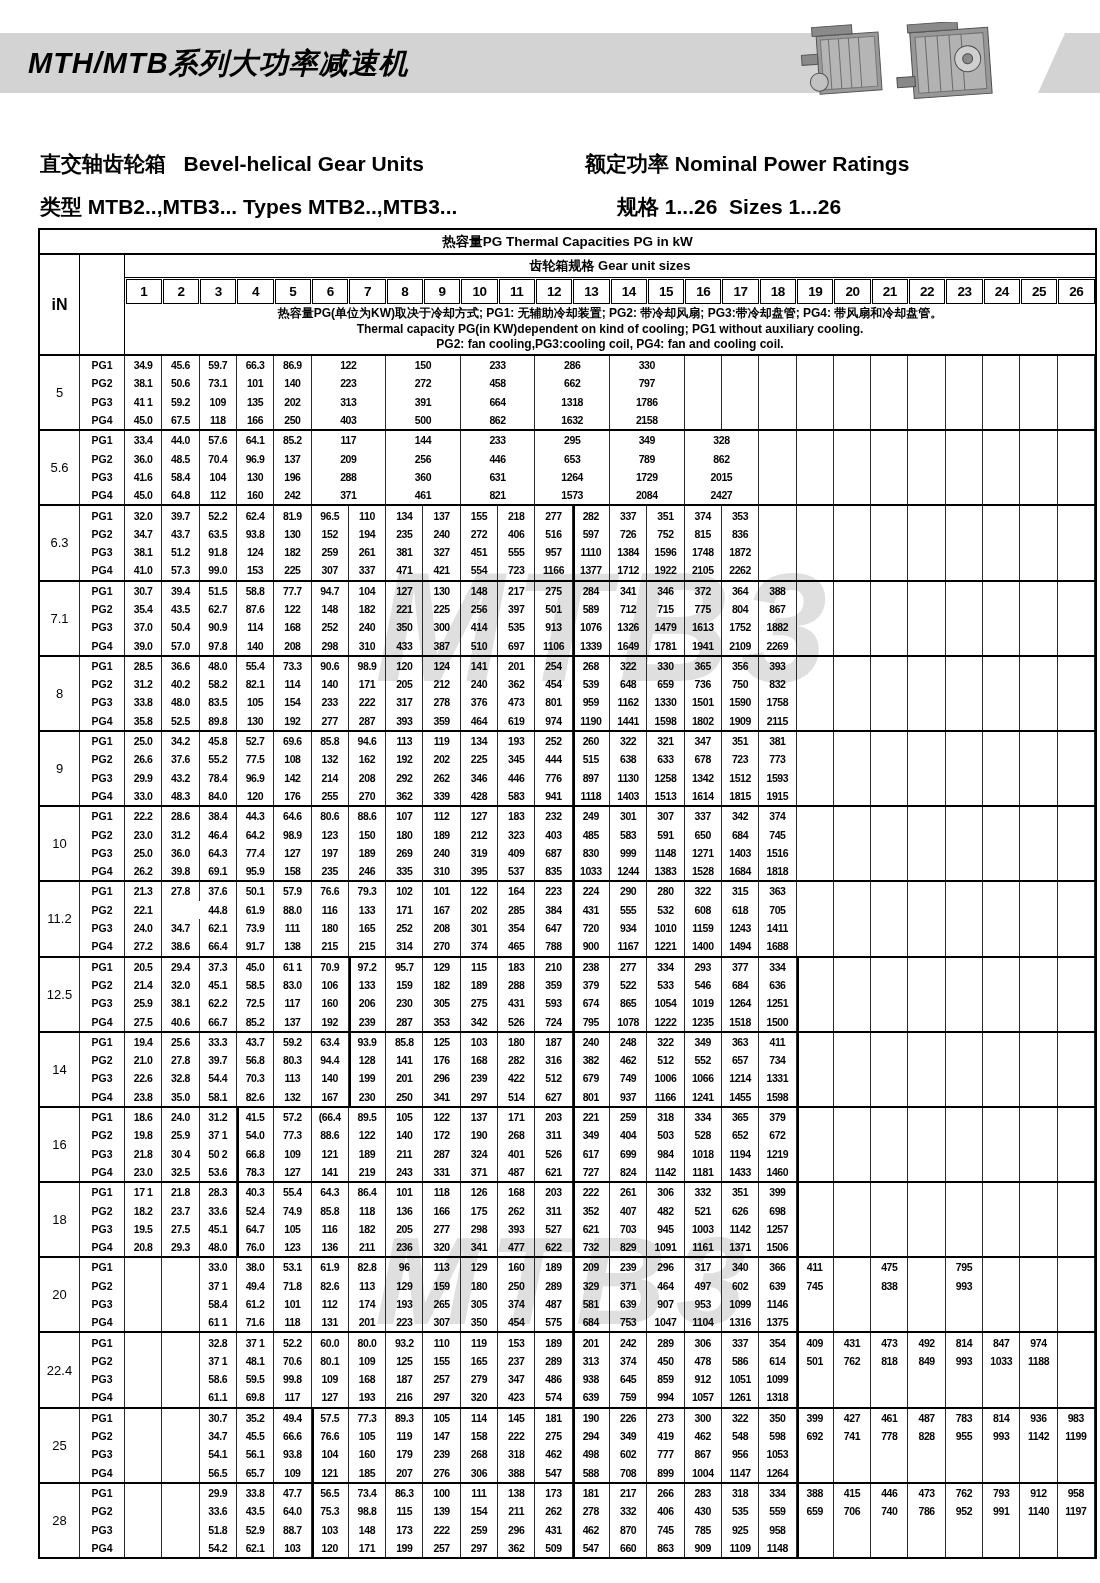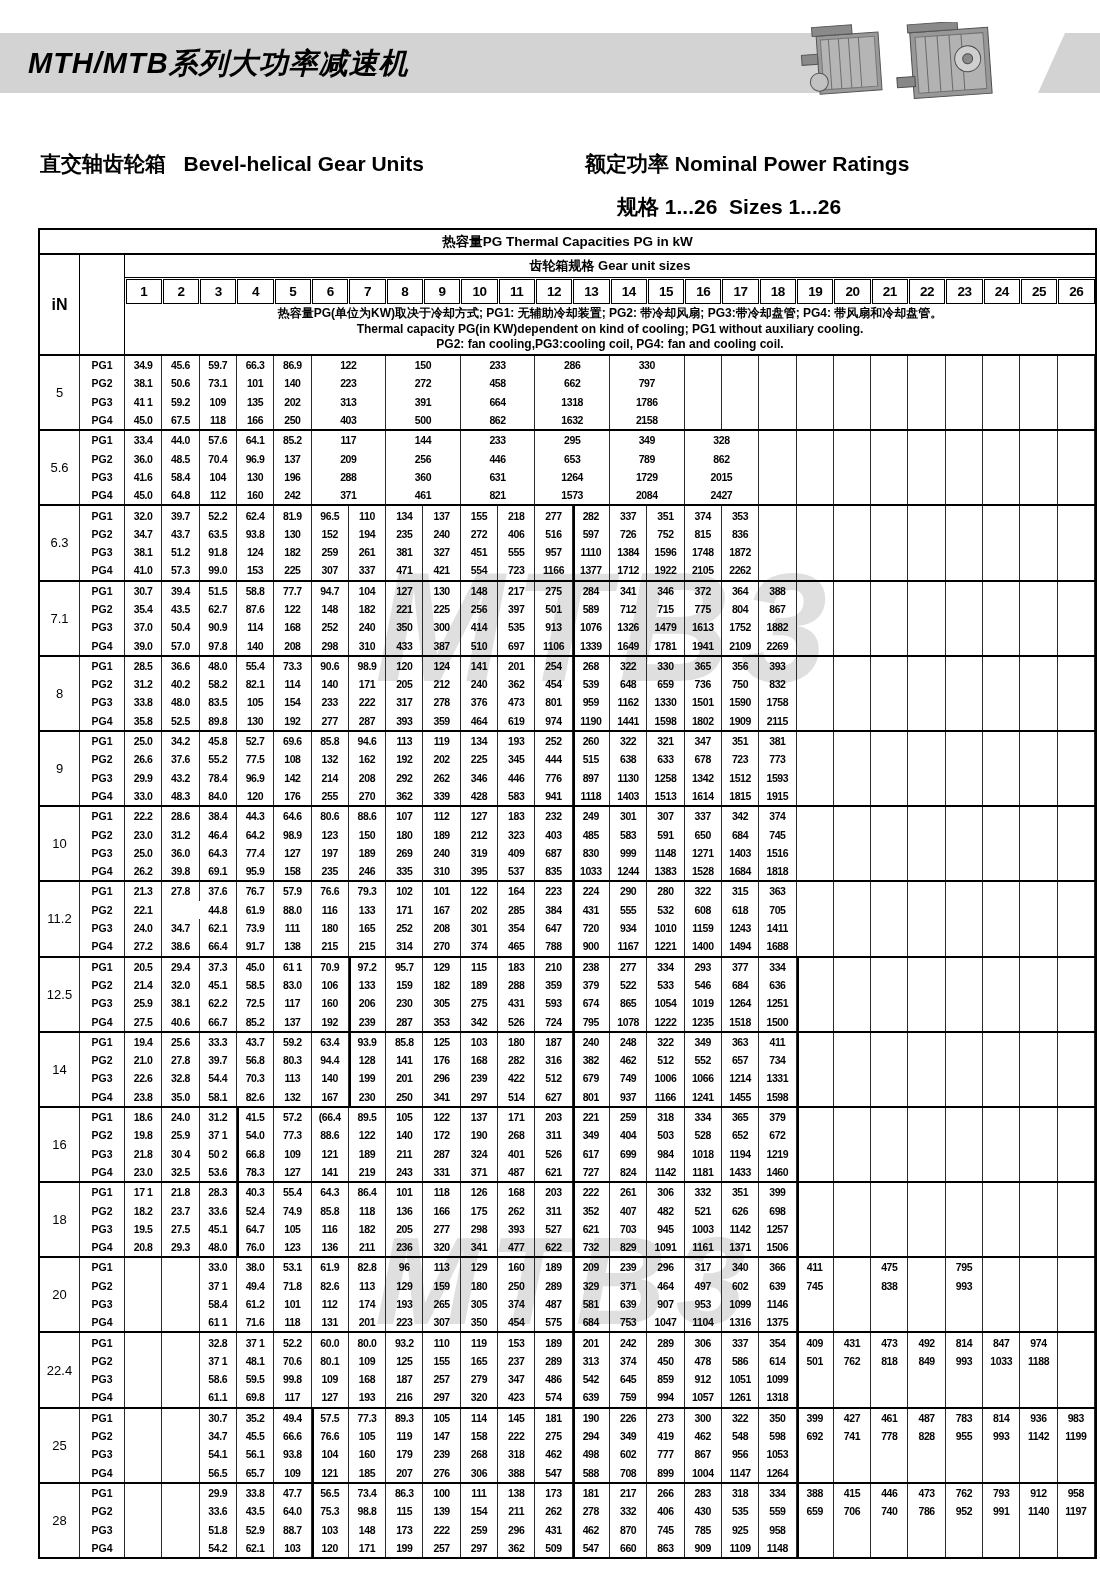--- a/index.html
+++ b/index.html
@@ -80,20 +80,21 @@
         <circle cx="168" cy="38" r="13" fill="#cfcfcf" stroke="#4d4d4d"></circle>
         <circle cx="168" cy="38" r="5" fill="#8a8a8a" stroke="#4d4d4d"></circle>
         <rect x="96" y="52" width="18" height="10" fill="#888" stroke="#4d4d4d"></rect>
         <rect x="110" y="0" width="50" height="8" fill="#8a8a8a" stroke="#555"></rect>
       </g>
     </svg>
   </div>
 
   <div class="sub sub1l">直交轴齿轮箱   Bevel-helical Gear Units</div>
   <div class="sub sub1r">额定功率 Nominal Power Ratings</div>
+  <div class="sub sub2l">类型 MTB2..,MTB3... Types MTB2..,MTB3...</div>
   <div class="sub sub2r">规格 1...26  Sizes 1...26</div>
 
   <div class="wm wm1">MTB3</div>
   <div class="wm wm2">MTB3</div>
 
   <div class="tbl">
     <div class="t-title">热容量PG Thermal Capacities PG in kW</div>
     <div class="thead">
       <div class="h-in">iN</div>
       <div class="h-pg"></div>
@@ -865,21 +866,21 @@
           <div class="c dcell" style="grid-area: 4 / 26 / auto / span 1;"></div>
           <div class="c dcell" style="grid-area: 4 / 27 / auto / span 1;"></div>
           <div class="c dcell" style="grid-area: 4 / 28 / auto / span 1;"></div>
         </div>
         <div class="block">
           <div class="c incell" style="grid-area: 1 / 1 / 5;">11.2</div>
           <div class="c pgcell" style="grid-area: 1 / 2;">PG1</div>
           <div class="c dcell" style="grid-area: 1 / 3 / auto / span 1;">21.3</div>
           <div class="c dcell" style="grid-area: 1 / 4 / auto / span 1;">27.8</div>
           <div class="c dcell" style="grid-area: 1 / 5 / auto / span 1;">37.6</div>
-          <div class="c dcell" style="grid-area: 1 / 6 / auto / span 1;">76.7</div>
+          <div class="c dcell" style="grid-area: 1 / 6 / auto / span 1;">50.1</div>
           <div class="c dcell" style="grid-area: 1 / 7 / auto / span 1;">57.9</div>
           <div class="c dcell" style="grid-area: 1 / 8 / auto / span 1;">76.6</div>
           <div class="c dcell" style="grid-area: 1 / 9 / auto / span 1;">79.3</div>
           <div class="c dcell" style="grid-area: 1 / 10 / auto / span 1;">102</div>
           <div class="c dcell" style="grid-area: 1 / 11 / auto / span 1;">101</div>
           <div class="c dcell" style="grid-area: 1 / 12 / auto / span 1;">122</div>
           <div class="c dcell" style="grid-area: 1 / 13 / auto / span 1;">164</div>
           <div class="c dcell" style="grid-area: 1 / 14 / auto / span 1;">223</div>
           <div class="c dcell bl" style="grid-area: 1 / 15 / auto / span 1;">224</div>
           <div class="c dcell" style="grid-area: 1 / 16 / auto / span 1;">290</div>
@@ -1594,21 +1595,21 @@
           <div class="c dcell" style="grid-area: 3 / 5 / auto / span 1;">58.6</div>
           <div class="c dcell" style="grid-area: 3 / 6 / auto / span 1;">59.5</div>
           <div class="c dcell" style="grid-area: 3 / 7 / auto / span 1;">99.8</div>
           <div class="c dcell" style="grid-area: 3 / 8 / auto / span 1;">109</div>
           <div class="c dcell" style="grid-area: 3 / 9 / auto / span 1;">168</div>
           <div class="c dcell" style="grid-area: 3 / 10 / auto / span 1;">187</div>
           <div class="c dcell" style="grid-area: 3 / 11 / auto / span 1;">257</div>
           <div class="c dcell" style="grid-area: 3 / 12 / auto / span 1;">279</div>
           <div class="c dcell" style="grid-area: 3 / 13 / auto / span 1;">347</div>
           <div class="c dcell" style="grid-area: 3 / 14 / auto / span 1;">486</div>
-          <div class="c dcell bl" style="grid-area: 3 / 15 / auto / span 1;">542</div>
+          <div class="c dcell bl" style="grid-area: 3 / 15 / auto / span 1;">938</div>
           <div class="c dcell" style="grid-area: 3 / 16 / auto / span 1;">645</div>
           <div class="c dcell" style="grid-area: 3 / 17 / auto / span 1;">859</div>
           <div class="c dcell" style="grid-area: 3 / 18 / auto / span 1;">912</div>
           <div class="c dcell" style="grid-area: 3 / 19 / auto / span 1;">1051</div>
           <div class="c dcell" style="grid-area: 3 / 20 / auto / span 1;">1099</div>
           <div class="c dcell bl" style="grid-area: 3 / 21 / auto / span 1;"></div>
           <div class="c dcell" style="grid-area: 3 / 22 / auto / span 1;"></div>
           <div class="c dcell" style="grid-area: 3 / 23 / auto / span 1;"></div>
           <div class="c dcell" style="grid-area: 3 / 24 / auto / span 1;"></div>
           <div class="c dcell" style="grid-area: 3 / 25 / auto / span 1;"></div>

